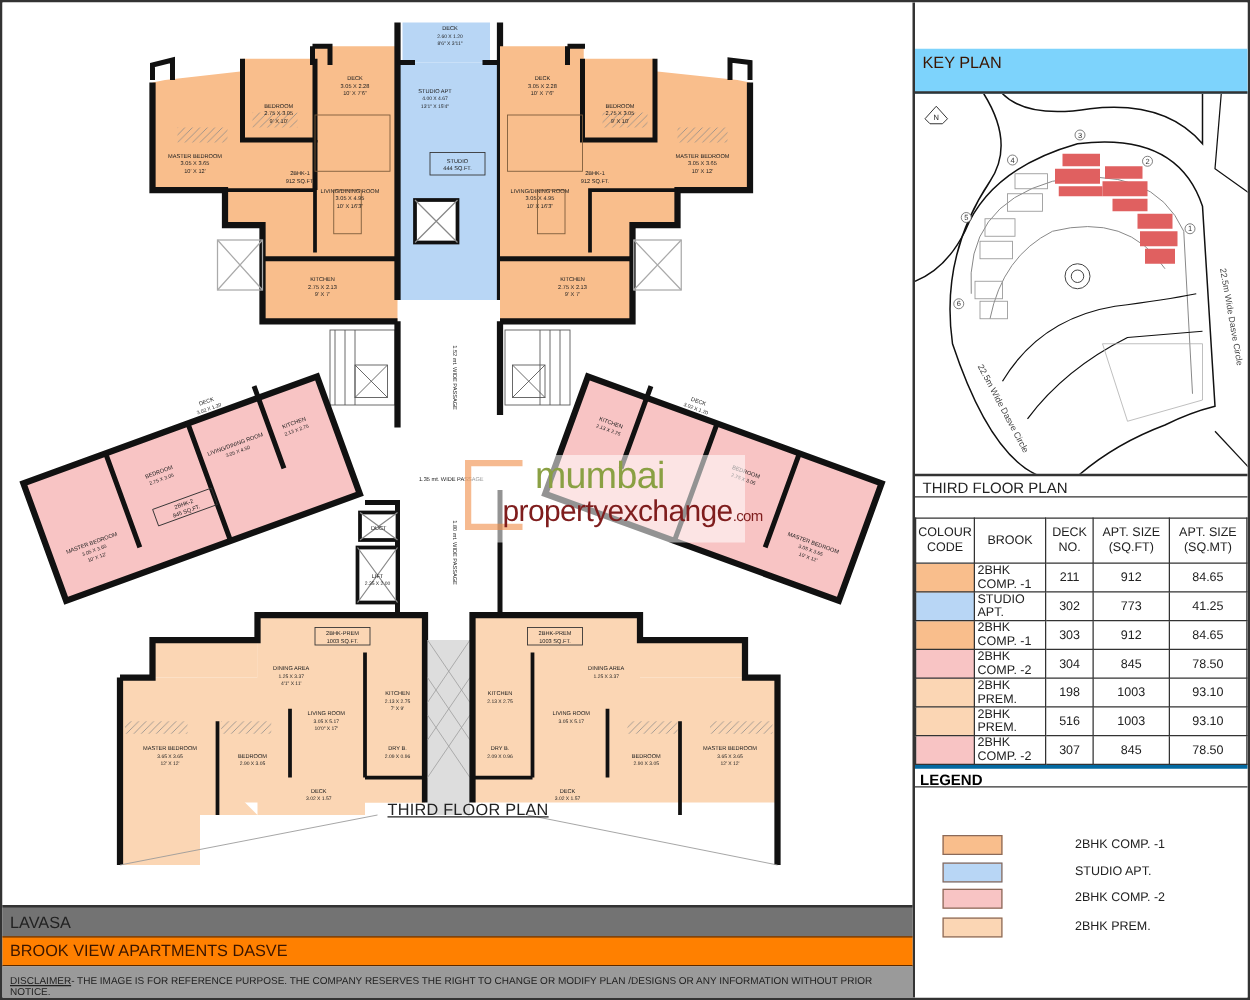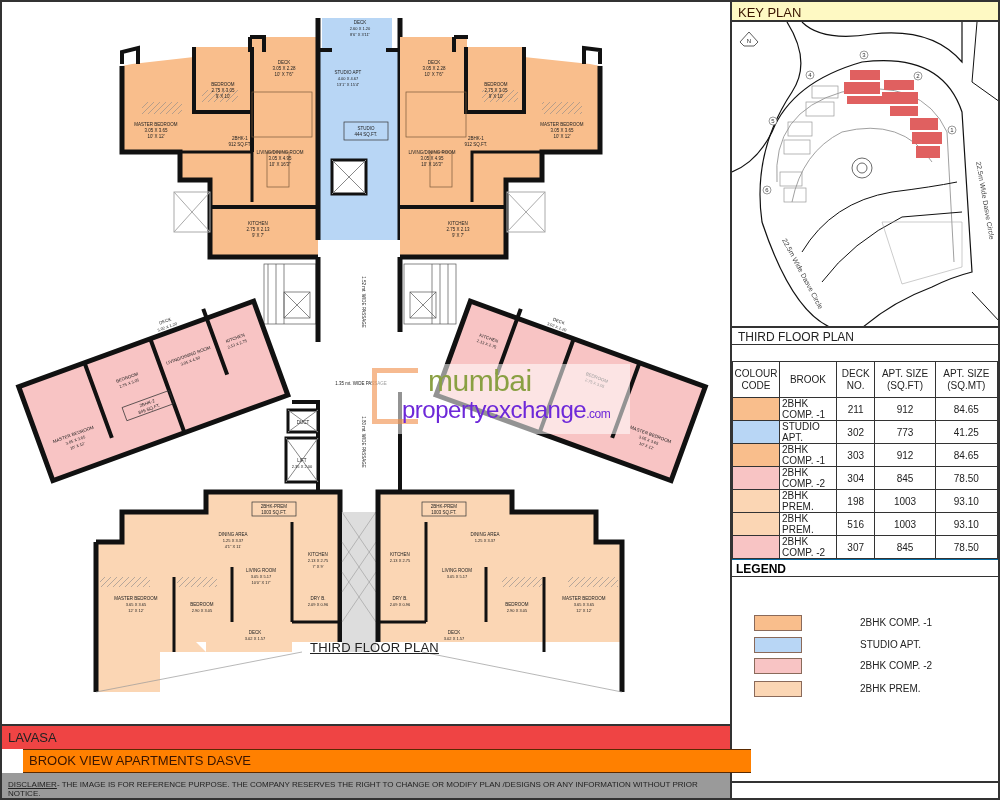--- a/index.html
+++ b/index.html
@@ -3,45 +3,45 @@
 <meta charset="utf-8">
 <style>
   * { box-sizing: border-box; margin: 0; padding: 0; }
   html, body { width: 1000px; height: 800px; overflow: hidden; background: #fff; }
   body { font-family: "Liberation Sans", sans-serif; position: relative; }
   .frame { position: absolute; left: 0; top: 0; width: 1000px; height: 800px; border: 2px solid #333; }
   
   .plan { position: absolute; left: 2px; top: 2px; width: 728px; height: 722px; background: #fff; overflow: hidden; }
   .plan svg { position: absolute; left: 0; top: 0; }
   .plan-title { position: absolute; left: 308px; top: 638px; font-size: 13px; color: #222; text-decoration: underline; letter-spacing: 0.2px; }
-  .watermark { position: absolute; left: 370px; top: 362px; width: 258px; height: 70px; background: rgba(255,255,255,0.55); }
+  .watermark { position: absolute; left: 370px; top: 362px; width: 224px; height: 70px; background: rgba(255,255,255,0.55); }
   .wm-box { position: absolute; left: 0; top: 4px; width: 46px; height: 56px; border: 5px solid rgba(240,140,70,0.6); border-right: none; }
   .wm-mumbai { position: absolute; left: 56px; top: 0px; font-size: 30px; color: #8aa043; letter-spacing: -0.5px; }
-  .wm-pe { position: absolute; left: 30px; top: 32px; font-size: 24px; color: #6d28d9; letter-spacing: -0.5px; }
+  .wm-pe { position: absolute; left: 30px; top: 32px; font-size: 24px; color: #7f1d1d; letter-spacing: -0.5px; }
   .wm-com { font-size: 12px; }
   
   .right { position: absolute; left: 730px; top: 2px; width: 268px; height: 796px; border-left: 2px solid #333; background: #fff; }
-  .key-header { height: 20px; background: #fef9c3; color: #3a1500; font-size: 13px; padding: 3px 6px; border-bottom: 2px solid #333; }
+  .key-header { height: 36px; background: #7dd3fc; color: #3a1500; font-size: 13px; padding: 3px 6px; border-bottom: 2px solid #333; margin-top: 37px; }
   .keyplan { position: relative; height: 306px; border-bottom: 2px solid #333; overflow: hidden; }
   .sect-row { height: 17px; font-size: 12px; padding: 2px 6px; border-bottom: 1px solid #333; color: #222; }
   table.units { width: 100%; border-collapse: collapse; font-size: 10px; color: #222; margin-top: 16px; }
   table.units th, table.units td { border: 1px solid #333; text-align: center; font-weight: normal; }
   table.units th { height: 36px; line-height: 12px; }
   table.units td { height: 15.5px; }
   table.units td.type { text-align: left; padding-left: 2px; }
   table.units td.sw { width: 47px; }
-  .legend-head { height: 18px; font-size: 12px; font-weight: bold; padding: 2px 4px; border-bottom: 1px solid #333; border-top: 1px solid #0369a1; }
+  .legend-head { height: 18px; font-size: 12px; font-weight: bold; padding: 2px 4px; border-bottom: 1px solid #333; border-top: 3px solid #0369a1; }
   .legend-list { position: relative; height: 206px; border-bottom: 2px solid #333; }
   .leg-item { position: absolute; left: 22px; height: 16px; width: 230px; }
   .leg-sw { position: absolute; left: 0; top: 0; width: 48px; height: 16px; border: 1px solid #8a6a5a; }
   .leg-label { position: absolute; left: 106px; top: 2px; font-size: 10px; color: #222; }
   
   .footer { position: absolute; left: 2px; width: 728px; }
-  .f-lavasa { top: 724px; height: 25px; background: #ef4444; border-top: 2px solid #333; font-size: 13px; color: #222; padding: 4px 6px; }
-  .f-brook { top: 749px; height: 24px; background: #ff8000; border-top: 1px solid #5a2a00; border-bottom: 1px solid #5a2a00; font-size: 13px; color: #3a1500; padding: 3px 6px; margin-left: 21px; }
+  .f-lavasa { top: 724px; height: 25px; background: #737373; border-top: 2px solid #333; font-size: 13px; color: #222; padding: 4px 6px; }
+  .f-brook { top: 749px; height: 24px; background: #ff8000; border-top: 1px solid #5a2a00; border-bottom: 1px solid #5a2a00; font-size: 13px; color: #3a1500; padding: 3px 6px; }
   .f-disc { top: 773px; height: 25px; background: #9a9a9a; font-size: 8px; color: #222; padding: 7px 6px; }
   .f-disc u { }
 </style>
 </head>
 <body>
 
 <div class="frame"></div>
 
 <div class="plan">
   <svg width="728" height="722" viewBox="0 0 728 722">

